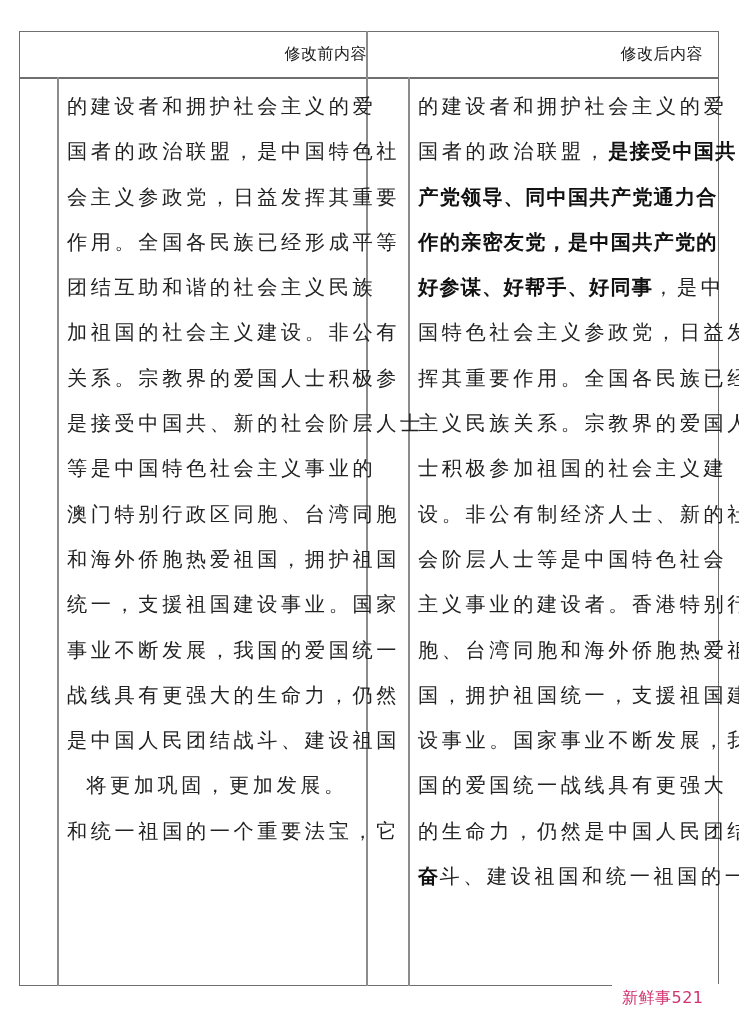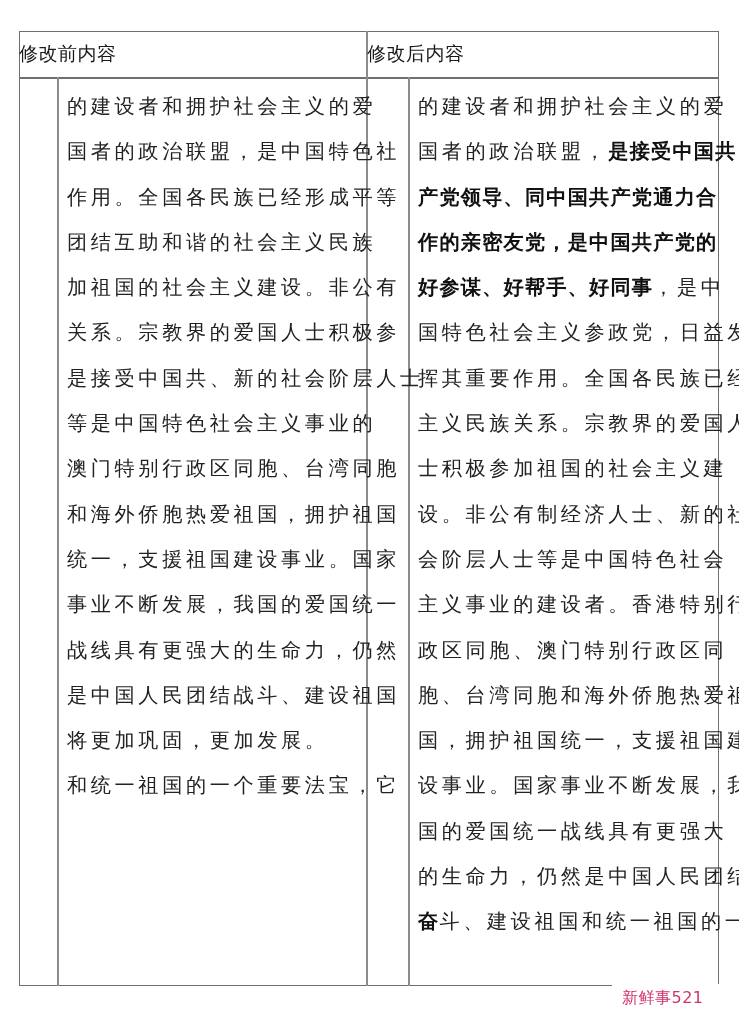--- a/index.html
+++ b/index.html
@@ -33,40 +33,41 @@
       position: absolute;
       width: 2px;
       background: #8c8c8c;
     }
     .header-cell {
       position: absolute;
       top: 31px;
       height: 46px;
       display: flex;
       align-items: center;
-      justify-content: flex-start;
+      justify-content: flex-end;
       font-family: "DejaVu Sans", "Liberation Sans", sans-serif;
-      font-size: 19px;
+      font-size: 16px;
       color: #1a1a1a;
       letter-spacing: 0.5px;
     }
     .text-col {
       position: absolute;
       top: 84px;
       width: 300px;
       font-size: 20.2px;
       line-height: 45.3px;
       letter-spacing: 3.6px;
       word-break: break-all;
       color: #222;
     }
     .line {
       display: block;
       white-space: nowrap;
       height: 45.3px;
+      text-align: center;
     }
     .bold {
       font-family: Liberation Sans, sans-serif;
       font-weight: bold;
       letter-spacing: 1.2px;
       color: #111;
     }
     .watermark-bg {
       position: absolute;
       left: 612px;
@@ -92,27 +93,28 @@
 
 <div class="hline" style="left:19px; top:77px; width:700px;"></div>
 
 <div class="vline" style="left:57px; top:77px; height:909px;"></div>
 <div class="vline" style="left:366px; top:31px; height:955px;"></div>
 <div class="vline" style="left:408px; top:77px; height:909px;"></div>
 
 <div class="header-cell" style="left:19px; width:348px;">
   <span>修改前内容</span>
 </div>
-<div class="header-cell" style="left:367px; width:300px;">
+<div class="header-cell" style="left:367px; width:300px;padding-left:36px;">
   <span>修改后内容</span>
 </div>
 
 <div class="text-col" style="left:67px;">
   <span class="line">的建设者和拥护社会主义的爱</span>
   <span class="line">国者的政治联盟，是中国特色社</span>
+  <span class="line">会主义参政党，日益发挥其重要</span>
   <span class="line">作用。全国各民族已经形成平等</span>
   <span class="line">团结互助和谐的社会主义民族</span>
   <span class="line">加祖国的社会主义建设。非公有</span>
   <span class="line">关系。宗教界的爱国人士积极参</span>
   <span class="line">是接受中国共、新的社会阶层人士</span>
   <span class="line">等是中国特色社会主义事业的</span>
   <span class="line">澳门特别行政区同胞、台湾同胞</span>
   <span class="line">和海外侨胞热爱祖国，拥护祖国</span>
   <span class="line">统一，支援祖国建设事业。国家</span>
   <span class="line">事业不断发展，我国的爱国统一</span>
@@ -128,21 +130,20 @@
   <span class="line"><span></span><span class="bold">产党领导、同中国共产党通力合</span><span></span></span>
   <span class="line"><span></span><span class="bold">作的亲密友党，是中国共产党的</span><span></span></span>
   <span class="line"><span></span><span class="bold">好参谋、好帮手、好同事</span><span>，是中</span></span>
   <span class="line"><span>国特色社会主义参政党，日益发</span><span class="bold"></span><span></span></span>
   <span class="line"><span>挥其重要作用。全国各民族已经</span><span class="bold"></span><span></span></span>
   <span class="line"><span>主义民族关系。宗教界的爱国人</span><span class="bold"></span><span></span></span>
   <span class="line"><span>士积极参加祖国的社会主义建</span><span class="bold"></span><span></span></span>
   <span class="line"><span>设。非公有制经济人士、新的社</span><span class="bold"></span><span></span></span>
   <span class="line"><span>会阶层人士等是中国特色社会</span><span class="bold"></span><span></span></span>
   <span class="line"><span>主义事业的建设者。香港特别行</span><span class="bold"></span><span></span></span>
-  <span class="line"><span>政区同胞、澳门特别行政区同</span><span class="bold"></span><span></span></span>
   <span class="line"><span>胞、台湾同胞和海外侨胞热爱祖</span><span class="bold"></span><span></span></span>
   <span class="line"><span>国，拥护祖国统一，支援祖国建</span><span class="bold"></span><span></span></span>
   <span class="line"><span>设事业。国家事业不断发展，我</span><span class="bold"></span><span></span></span>
   <span class="line"><span>国的爱国统一战线具有更强大</span><span class="bold"></span><span></span></span>
   <span class="line"><span>的生命力，仍然是中国人民团结</span><span class="bold"></span><span></span></span>
   <span class="line"><span></span><span class="bold">奋</span><span>斗、建设祖国和统一祖国的一</span></span>
 </div>
 
 <div class="watermark-bg"></div>
 <div class="watermark">新鲜事521</div>

